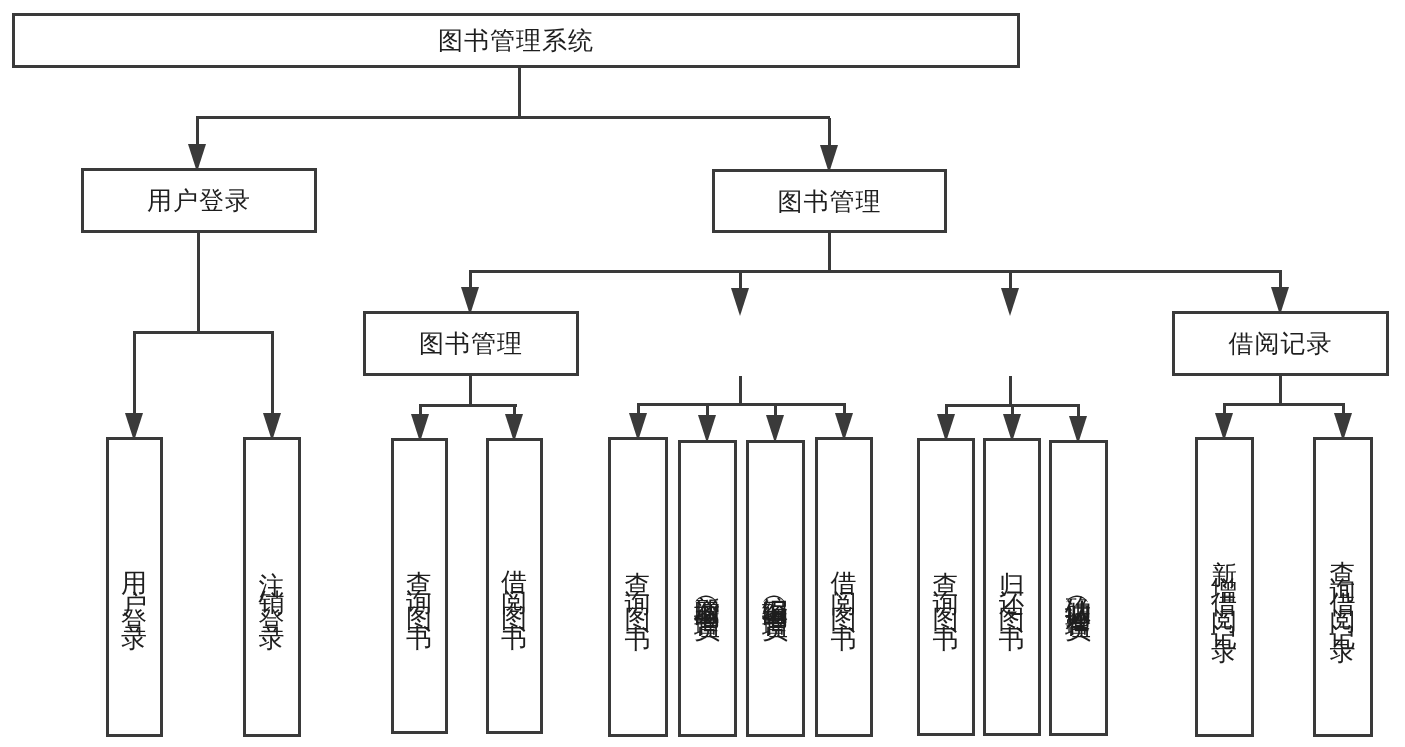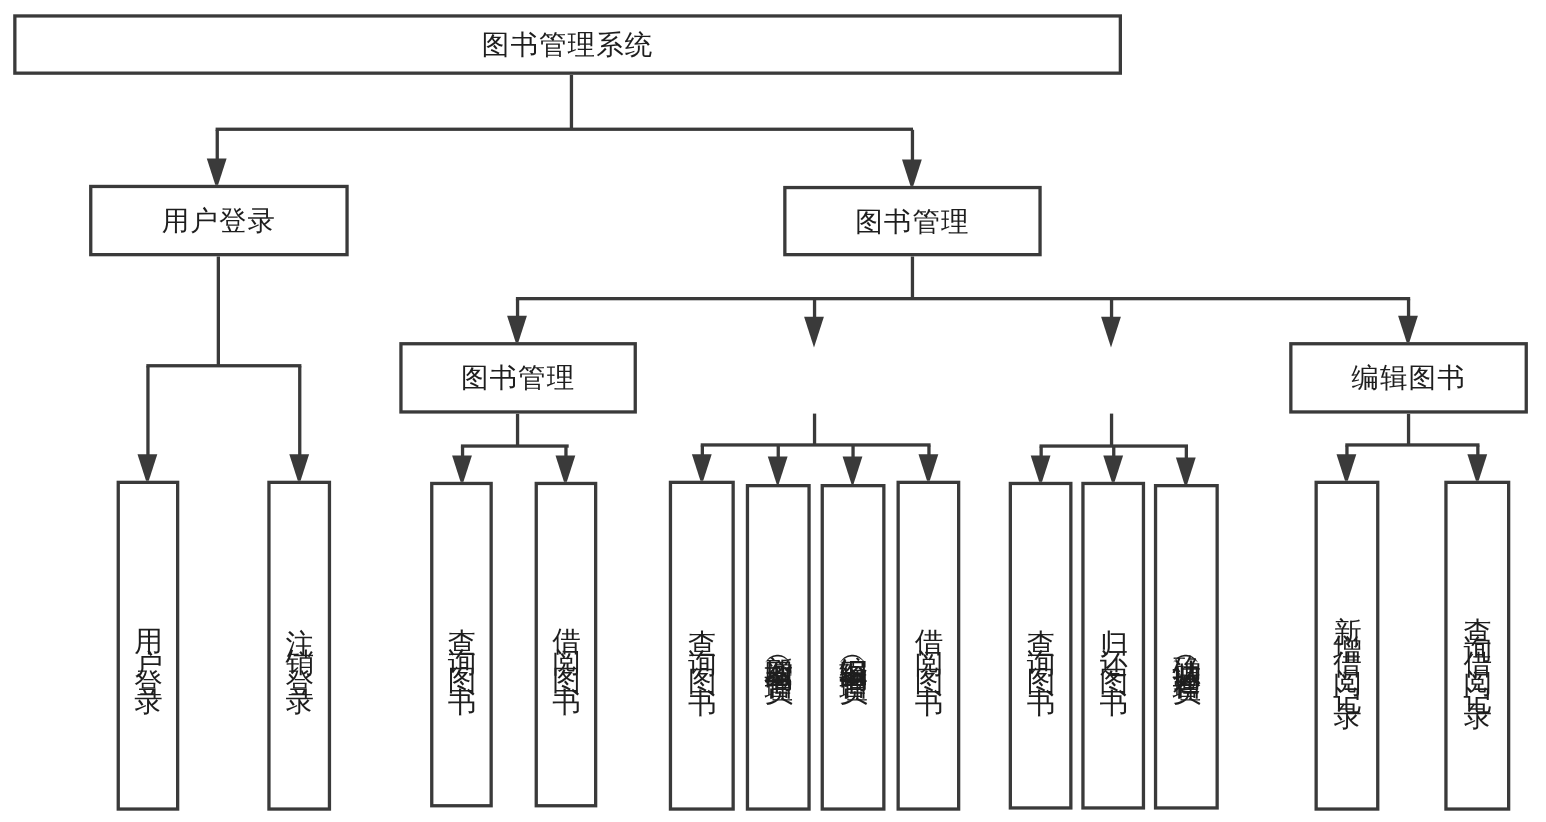--- a/index.html
+++ b/index.html
@@ -108,21 +108,21 @@
     <span class="lbl">用户登录</span>
   </div>
   <div class="box h" style="left:712px;top:169px;width:235px;height:64px;">
     <span class="lbl">图书管理</span>
   </div>
 
   <div class="box h" style="left:363px;top:311px;width:216px;height:65px;">
     <span class="lbl">图书管理</span>
   </div>
   <div class="box h" style="left:1172px;top:311px;width:217px;height:65px;">
-    <span class="lbl">编辑图书</span>
+    <span class="lbl">借阅记录</span>
   </div>
 
   <div class="box v" style="left:106px;top:437px;width:57px;height:300px;">
     <span class="lbl" style="letter-spacing: 18px;">用户登录</span>
   </div>
   <div class="box v" style="left:243px;top:437px;width:58px;height:300px;">
     <span class="lbl" style="letter-spacing: 18px;">注销登录</span>
   </div>
 
   <div class="box v" style="left:391px;top:438px;width:57px;height:296px;">

